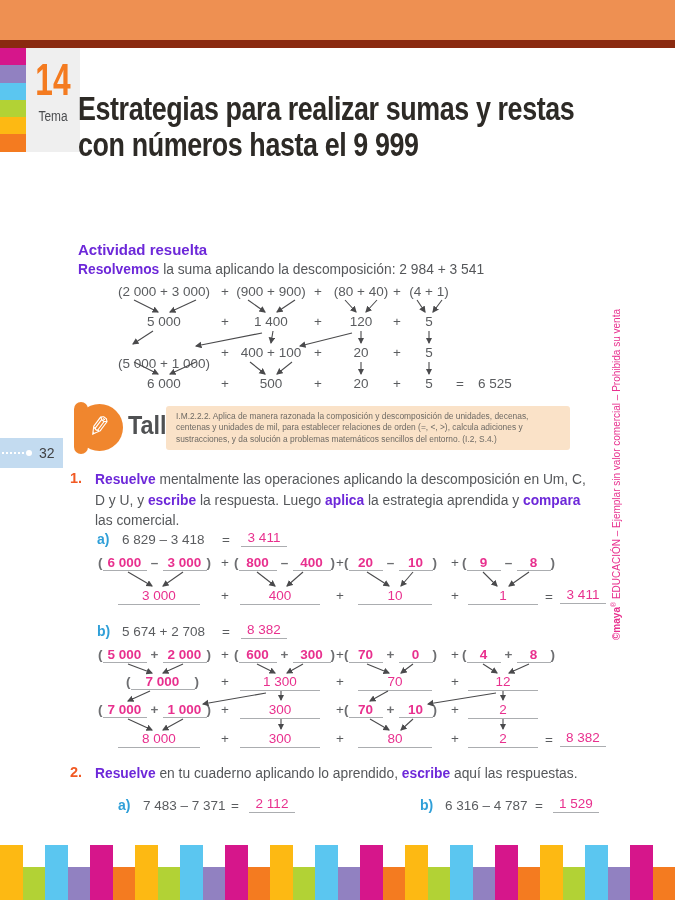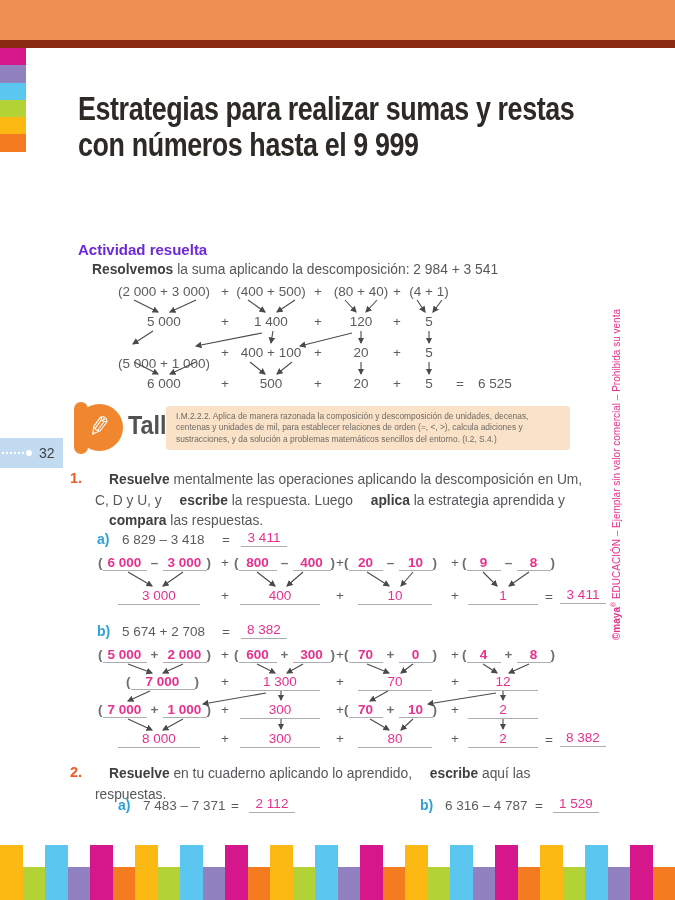--- a/index.html
+++ b/index.html
@@ -18,21 +18,21 @@
   
   .badge{position:absolute;left:80px;top:55px;width:500px;height:31px;background:#E7EFF8;
          display:flex;align-items:center;padding-left:14px;box-sizing:border-box;
          font-size:9px;color:#5E6164;}
   
   .title{position:absolute;left:78px;top:90px;width:660px;font-size:34px;line-height:36px;
          font-weight:bold;color:#2D2A26;transform:scaleX(0.79);transform-origin:left top;letter-spacing:-0.5px;}
   .intro{position:absolute;left:78px;top:176px;width:540px;font-size:13.8px;line-height:20.5px;color:#55575A;letter-spacing:-0.1px;}
   .acthead{position:absolute;left:78px;top:241px;font-size:15px;font-weight:bold;color:#6d28d9;}
   .lead{position:absolute;left:78px;top:262px;width:540px;font-size:13.8px;color:#55575A;}
-  .lead b,.instr b{color:#404040;margin-left:14px;}
+  .lead b,.instr b{color:#6d28d9;}
   
   .dtx{position:absolute;font-size:13.5px;color:#5A5C5F;text-align:center;white-space:nowrap;}
   
   .taller-bar{position:absolute;left:74px;top:402px;width:14px;height:52px;background:#F0862E;border-radius:7px;}
   .taller-circle{position:absolute;left:76px;top:404px;width:47px;height:47px;border-radius:50%;background:#F0862E;
                  display:flex;align-items:center;justify-content:center;}
   .pencil{color:#ffffff;font-size:27px;transform:scaleX(-1) rotate(8deg);line-height:27px;}
   .taller-lbl{position:absolute;left:128px;top:410px;font-size:26px;font-weight:600;color:#4F5153;
               transform:scaleX(0.9);transform-origin:left top;}
   .taller-box{position:absolute;left:166px;top:406px;width:404px;height:44px;background:#FAE2C8;border-radius:3px;
@@ -77,33 +77,37 @@
   <div class="topstripe"></div>
 
   <div class="squares">
       <div style="background: rgb(214, 22, 139);"></div>
       <div style="background: rgb(145, 129, 193);"></div>
       <div style="background: rgb(91, 198, 240);"></div>
       <div style="background: rgb(178, 210, 53);"></div>
       <div style="background: rgb(253, 185, 19);"></div>
       <div style="background: rgb(244, 123, 32);"></div>
     </div>
+  <div class="themebox">
+    <span class="theme-num">14</span>
+    <span class="theme-lbl">Tema</span>
+  </div>
 
 
   <h1 class="title" style="margin:0;">Estrategias para realizar sumas y restas con números hasta el 9 999</h1>
 
 
   <div class="acthead">Actividad resuelta</div>
   <div class="lead"><b>Resolvemos</b><span> la suma aplicando la descomposición: 2 984 + 3 541</span></div>
 
   <div>
 
     <span class="dtx" style="left:104px;top:284px;width:120px">(2 000 + 3 000)</span>
     <span class="dtx" style="left:217px;top:284px;width:16px">+</span>
-    <span class="dtx" style="left:226px;top:284px;width:90px">(400 + 500)</span>
+    <span class="dtx" style="left:226px;top:284px;width:90px">(900 + 900)</span>
     <span class="dtx" style="left:310px;top:284px;width:16px">+</span>
     <span class="dtx" style="left:331px;top:284px;width:60px">(80 + 40)</span>
     <span class="dtx" style="left:389px;top:284px;width:16px">+</span>
     <span class="dtx" style="left:404px;top:284px;width:50px">(4 + 1)</span>
 
     <span class="dtx" style="left:104px;top:314px;width:120px">5 000</span>
     <span class="dtx" style="left:217px;top:314px;width:16px">+</span>
     <span class="dtx" style="left:226px;top:314px;width:90px">1 400</span>
     <span class="dtx" style="left:310px;top:314px;width:16px">+</span>
     <span class="dtx" style="left:331px;top:314px;width:60px">120</span>
@@ -138,21 +142,21 @@
     <span>I.M.2.2.2. Aplica de manera razonada la composición y descomposición de unidades, decenas, centenas y unidades de mil, para establecer relaciones de orden (=, &lt;, &gt;), calcula adiciones y sustracciones, y da solución a problemas matemáticos sencillos del entorno. (I.2, S.4.)</span>
   </div>
 
   <div class="pagetab">
     <span class="dotline"></span>
     <span class="dot"></span>
     <span class="pagenum">32</span>
   </div>
 
   <div class="exnum" style="left:70px;top:470px">1.</div>
-  <div class="instr" style="top:470px"><b>Resuelve</b><span> mentalmente las operaciones aplicando la descomposición en Um, C, D y U, y </span><b>escribe</b><span> la respuesta. Luego </span><b>aplica</b><span> la estrategia aprendida y </span><b>compara</b><span> las respuestas.</span></div>
+  <div class="instr" style="top:470px"><b>Resuelve</b><span> mentalmente las operaciones aplicando la descomposición en Um, C, D y U, y </span><b>escribe</b><span> la respuesta. Luego </span><b>aplica</b><span> la estrategia aprendida y </span><b>compara</b><span> las comercial.</span></div>
 
   <span class="lblb" style="left:97px;top:531px">a)</span>
   <span class="prob" style="left:122px;top:532px">6 829 – 3 418</span>
   <span class="eqs" style="left:222px;top:532px">=</span>
   <span class="ansu" style="left:241px;top:530px">3 411</span>
 
   <span class="grp" style="left:98px;top:555px">(<span class="u w44">6 000</span><span class="op">–</span><span class="u w44">3 000</span>)</span>
   <span class="plus" style="left:218px;top:555px">+</span>
   <span class="grp" style="left:234px;top:555px">(<span class="u w38">800</span><span class="op">–</span><span class="u w38">400</span>)</span>
   <span class="plus" style="left:333px;top:555px">+</span>

